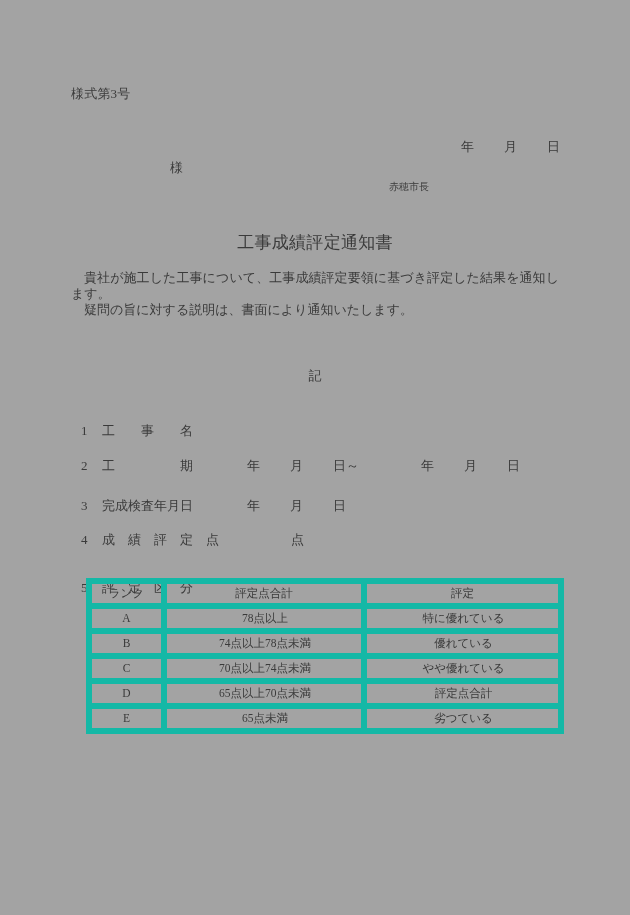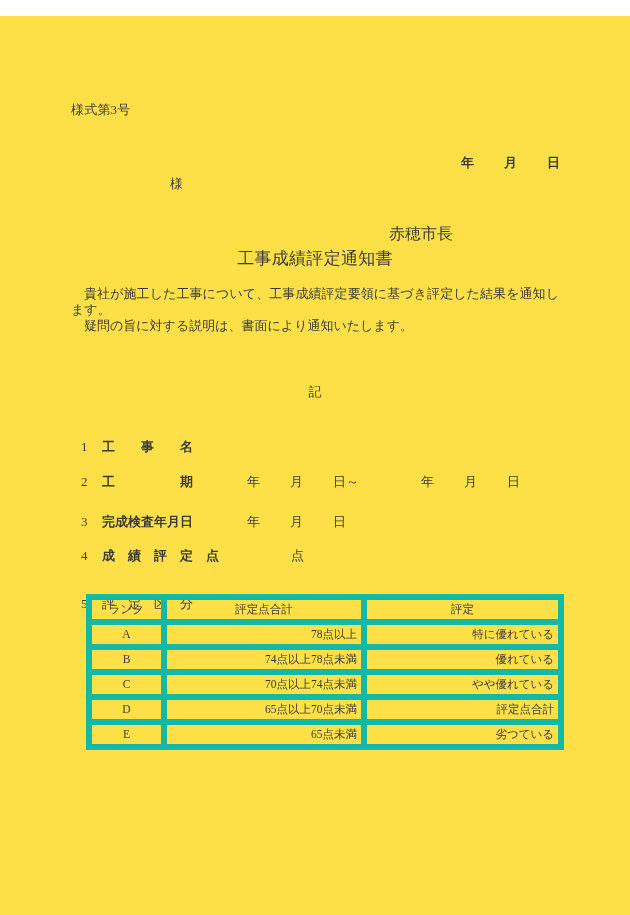--- a/index.html
+++ b/index.html
@@ -11,47 +11,45 @@
     width: 630px;
     height: 915px;
     position: relative;
     font-family: "Liberation Serif", "DejaVu Serif", serif;
     color: #3a3a3a;
     overflow: hidden;
   }
   .page {
     position: absolute;
     inset: 0;
-    background: #fde047;
-    margin-top: 16px;
+    background: #a3a3a3;
   }
   .abs { position: absolute; white-space: pre; }
 
   
   #form-number {
     left: 71px; top: 85px;
     font-size: 13px;
     letter-spacing: 0.2px;
   }
   #doc-number-line {
     left: 448px; top: 100px;
     font-size: 13px;
   }
   #doc-date-line {
     left: 448px; top: 122px;
     font-size: 13px;
-    font-weight: bold;
   }
   #addressee-line {
     left: 170px; top: 159px;
     font-size: 13px;
   }
   #issuer-line {
-    left: 389px; top: 208px;
-    font-size: 16px;
+    left: 389px; top: 180px;
+    font-size: 10px;
   }
 
   
   #doc-title {
     left: 0; top: 231px;
     width: 630px;
     text-align: center;
     font-size: 17px;
     letter-spacing: 0.3px;
   }
@@ -87,21 +85,21 @@
   .item-label { display: inline-block; }
   .item-value { display: inline-block; }
 
   #item-1 { top: 406px; }
   #item-2 { top: 441px; }
   #item-3 { top: 481px; }
   #item-4 { top: 515px; }
   #item-5 { top: 563px; }
   #item-6 { top: 717px; }
 
-  .lbl-w-140 { width: 145px; font-weight: bold; }
+  .lbl-w-140 { width: 145px; }
 
   .date-seg { display: inline-block; }
   .gap-30 { display: inline-block; width: 30px; }
   .gap-44 { display: inline-block; width: 44px; }
   .gap-62 { display: inline-block; width: 62px; }
 
   
   #rank-table {
     position: absolute;
     left: 86px;
@@ -119,21 +117,21 @@
     border: 6px solid #14b8a6;
     height: 19px;
     padding: 0 4px;
     font-weight: normal;
     color: #3a3a3a;
     line-height: 19px;
   }
   #rank-table thead th { text-align: center; }
   #rank-table td.rank-cell { text-align: center; }
   #rank-table td.score-cell,
-  #rank-table td.eval-cell { text-align: right; padding-left: 6px; }
+  #rank-table td.eval-cell { text-align: center; padding-left: 6px; }
 </style>
 </head>
 <body>
 
 <div class="page">
 
   <div class="abs" id="form-number">様式第3号</div>
 
 
   <div class="abs" id="doc-date-line">

